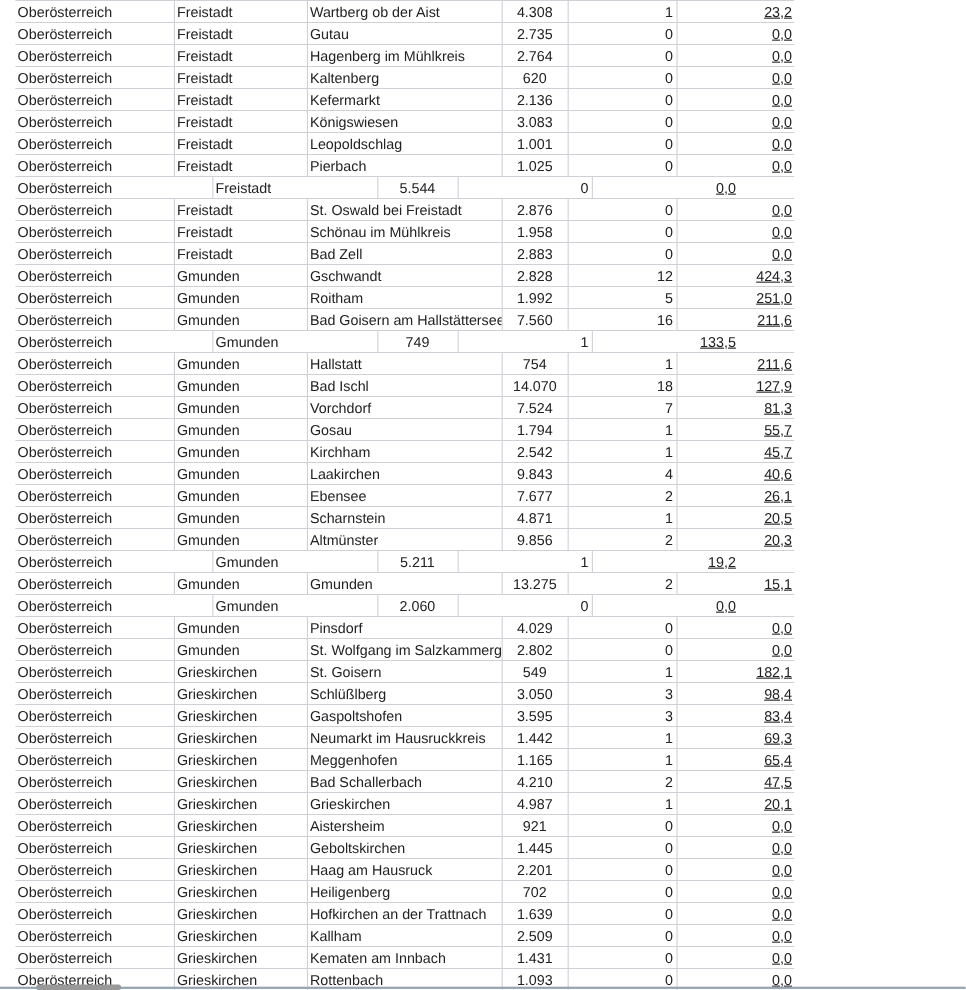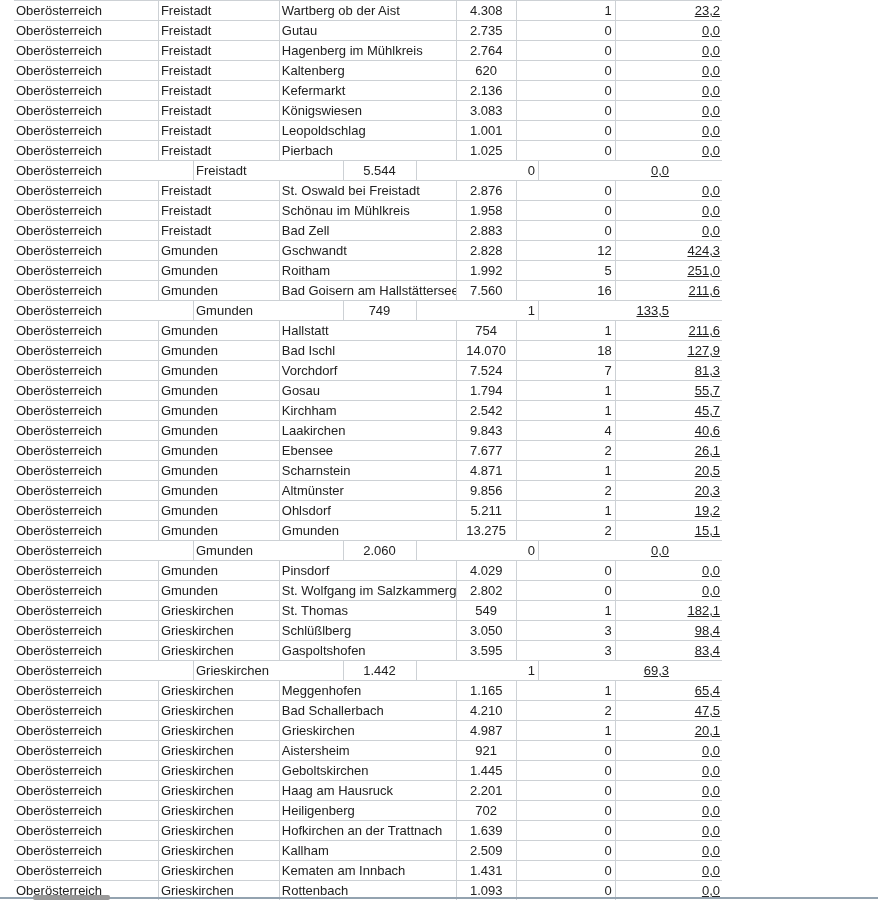--- a/index.html
+++ b/index.html
@@ -237,21 +237,20 @@
       <div class="cell c-state">Oberösterreich</div>
       <div class="cell c-district">Gmunden</div>
       <div class="cell c-muni">Altmünster</div>
       <div class="cell c-pop">9.856</div>
       <div class="cell c-count">2</div>
       <div class="cell c-rate">20,3</div>
     </div>
     <div class="row">
       <div class="cell c-state">Oberösterreich</div>
       <div class="cell c-district">Gmunden</div>
-      <div class="cell c-muni">Ohlsdorf</div>
       <div class="cell c-pop">5.211</div>
       <div class="cell c-count">1</div>
       <div class="cell c-rate">19,2</div>
     </div>
     <div class="row">
       <div class="cell c-state">Oberösterreich</div>
       <div class="cell c-district">Gmunden</div>
       <div class="cell c-muni">Gmunden</div>
       <div class="cell c-pop">13.275</div>
       <div class="cell c-count">2</div>
@@ -276,21 +275,21 @@
       <div class="cell c-state">Oberösterreich</div>
       <div class="cell c-district">Gmunden</div>
       <div class="cell c-muni">St. Wolfgang im Salzkammergut</div>
       <div class="cell c-pop">2.802</div>
       <div class="cell c-count">0</div>
       <div class="cell c-rate">0,0</div>
     </div>
     <div class="row">
       <div class="cell c-state">Oberösterreich</div>
       <div class="cell c-district">Grieskirchen</div>
-      <div class="cell c-muni">St. Thomas</div>
+      <div class="cell c-muni">St. Goisern</div>
       <div class="cell c-pop">549</div>
       <div class="cell c-count">1</div>
       <div class="cell c-rate">182,1</div>
     </div>
     <div class="row">
       <div class="cell c-state">Oberösterreich</div>
       <div class="cell c-district">Grieskirchen</div>
       <div class="cell c-muni">Schlüßlberg</div>
       <div class="cell c-pop">3.050</div>
       <div class="cell c-count">3</div>
@@ -300,20 +299,21 @@
       <div class="cell c-state">Oberösterreich</div>
       <div class="cell c-district">Grieskirchen</div>
       <div class="cell c-muni">Gaspoltshofen</div>
       <div class="cell c-pop">3.595</div>
       <div class="cell c-count">3</div>
       <div class="cell c-rate">83,4</div>
     </div>
     <div class="row">
       <div class="cell c-state">Oberösterreich</div>
       <div class="cell c-district">Grieskirchen</div>
+      <div class="cell c-muni">Neumarkt im Hausruckkreis</div>
       <div class="cell c-pop">1.442</div>
       <div class="cell c-count">1</div>
       <div class="cell c-rate">69,3</div>
     </div>
     <div class="row">
       <div class="cell c-state">Oberösterreich</div>
       <div class="cell c-district">Grieskirchen</div>
       <div class="cell c-muni">Meggenhofen</div>
       <div class="cell c-pop">1.165</div>
       <div class="cell c-count">1</div>

